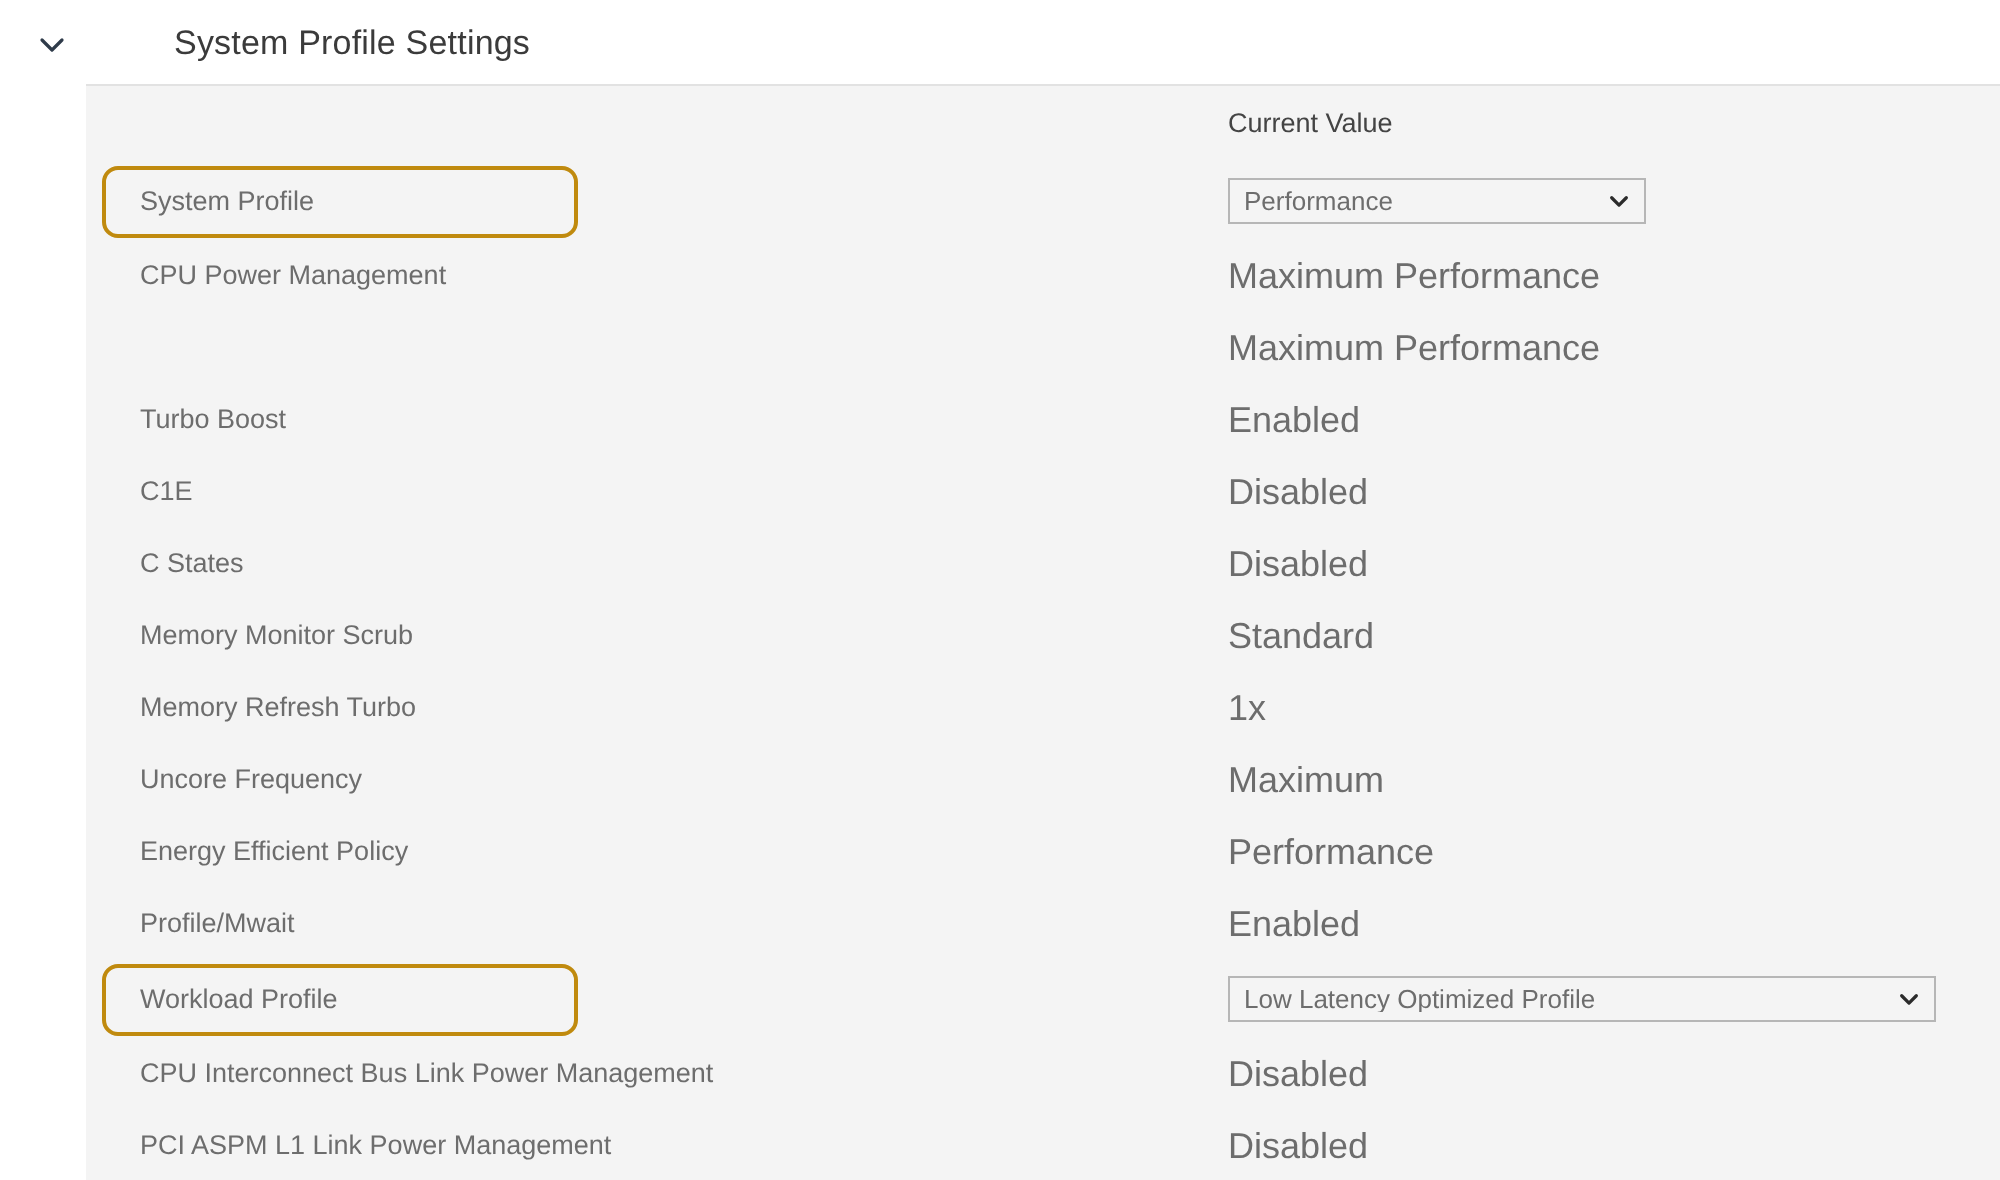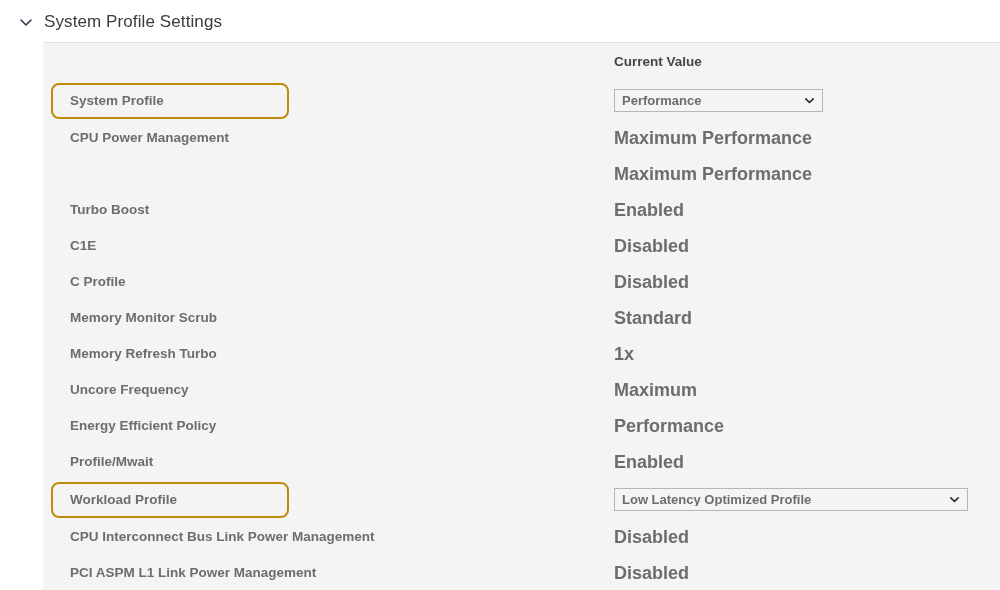--- a/index.html
+++ b/index.html
@@ -29,20 +29,21 @@
     position: absolute;
     left: 0;
     top: 0;
     width: 1000px;
     height: 42px;
     display: flex;
     align-items: center;
     background: #ffffff;
     box-sizing: border-box;
     padding-left: 18px;
+    gap: 43px;
   }
   .chevron-icon {
     width: 16px;
     height: 16px;
     flex: 0 0 auto;
     display: block;
     margin-right: 10px;
     margin-top: 2px;
   }
   .chevron-icon svg { display: block; }
@@ -57,21 +58,20 @@
   
   .panel {
     position: absolute;
     left: 43px;
     top: 42px;
     width: 957px;
     height: 548px;
     background: #f4f4f4;
     border-top: 1px solid #e2e2e2;
     box-sizing: border-box;
-    font-weight: bold;
   }
 
   
   .col-header {
     position: absolute;
     left: 571px;  
     top: 11px;
     font-size: 13.5px;
     color: #444444;
     white-space: nowrap;
@@ -198,21 +198,21 @@
       <div class="row-label">Turbo Boost</div>
       <div class="row-value">Enabled</div>
     </div>
 
     <div class="row" style="top:185px">
       <div class="row-label">C1E</div>
       <div class="row-value">Disabled</div>
     </div>
 
     <div class="row" style="top:221px">
-      <div class="row-label">C Profile</div>
+      <div class="row-label">C States</div>
       <div class="row-value">Disabled</div>
     </div>
 
     <div class="row" style="top:257px">
       <div class="row-label">Memory Monitor Scrub</div>
       <div class="row-value">Standard</div>
     </div>
 
     <div class="row" style="top:293px">
       <div class="row-label">Memory Refresh Turbo</div>

